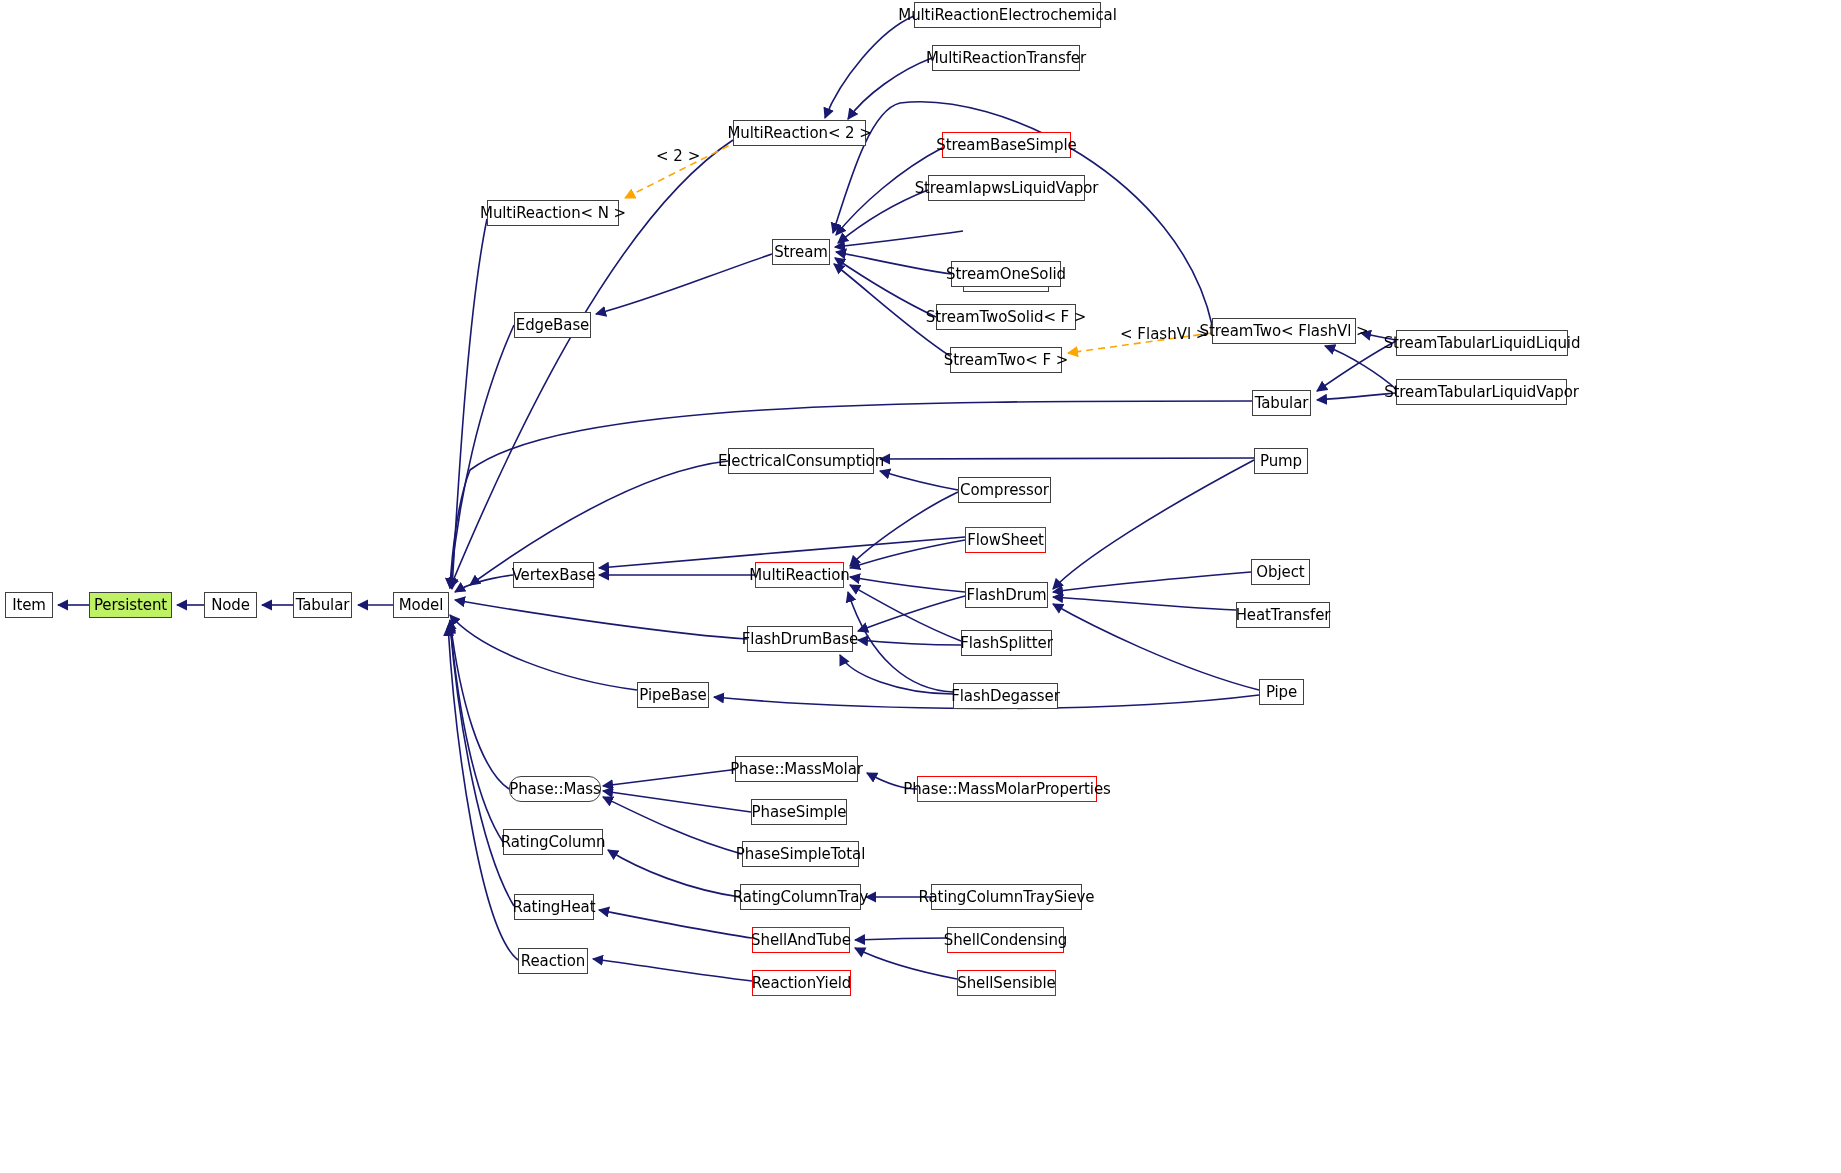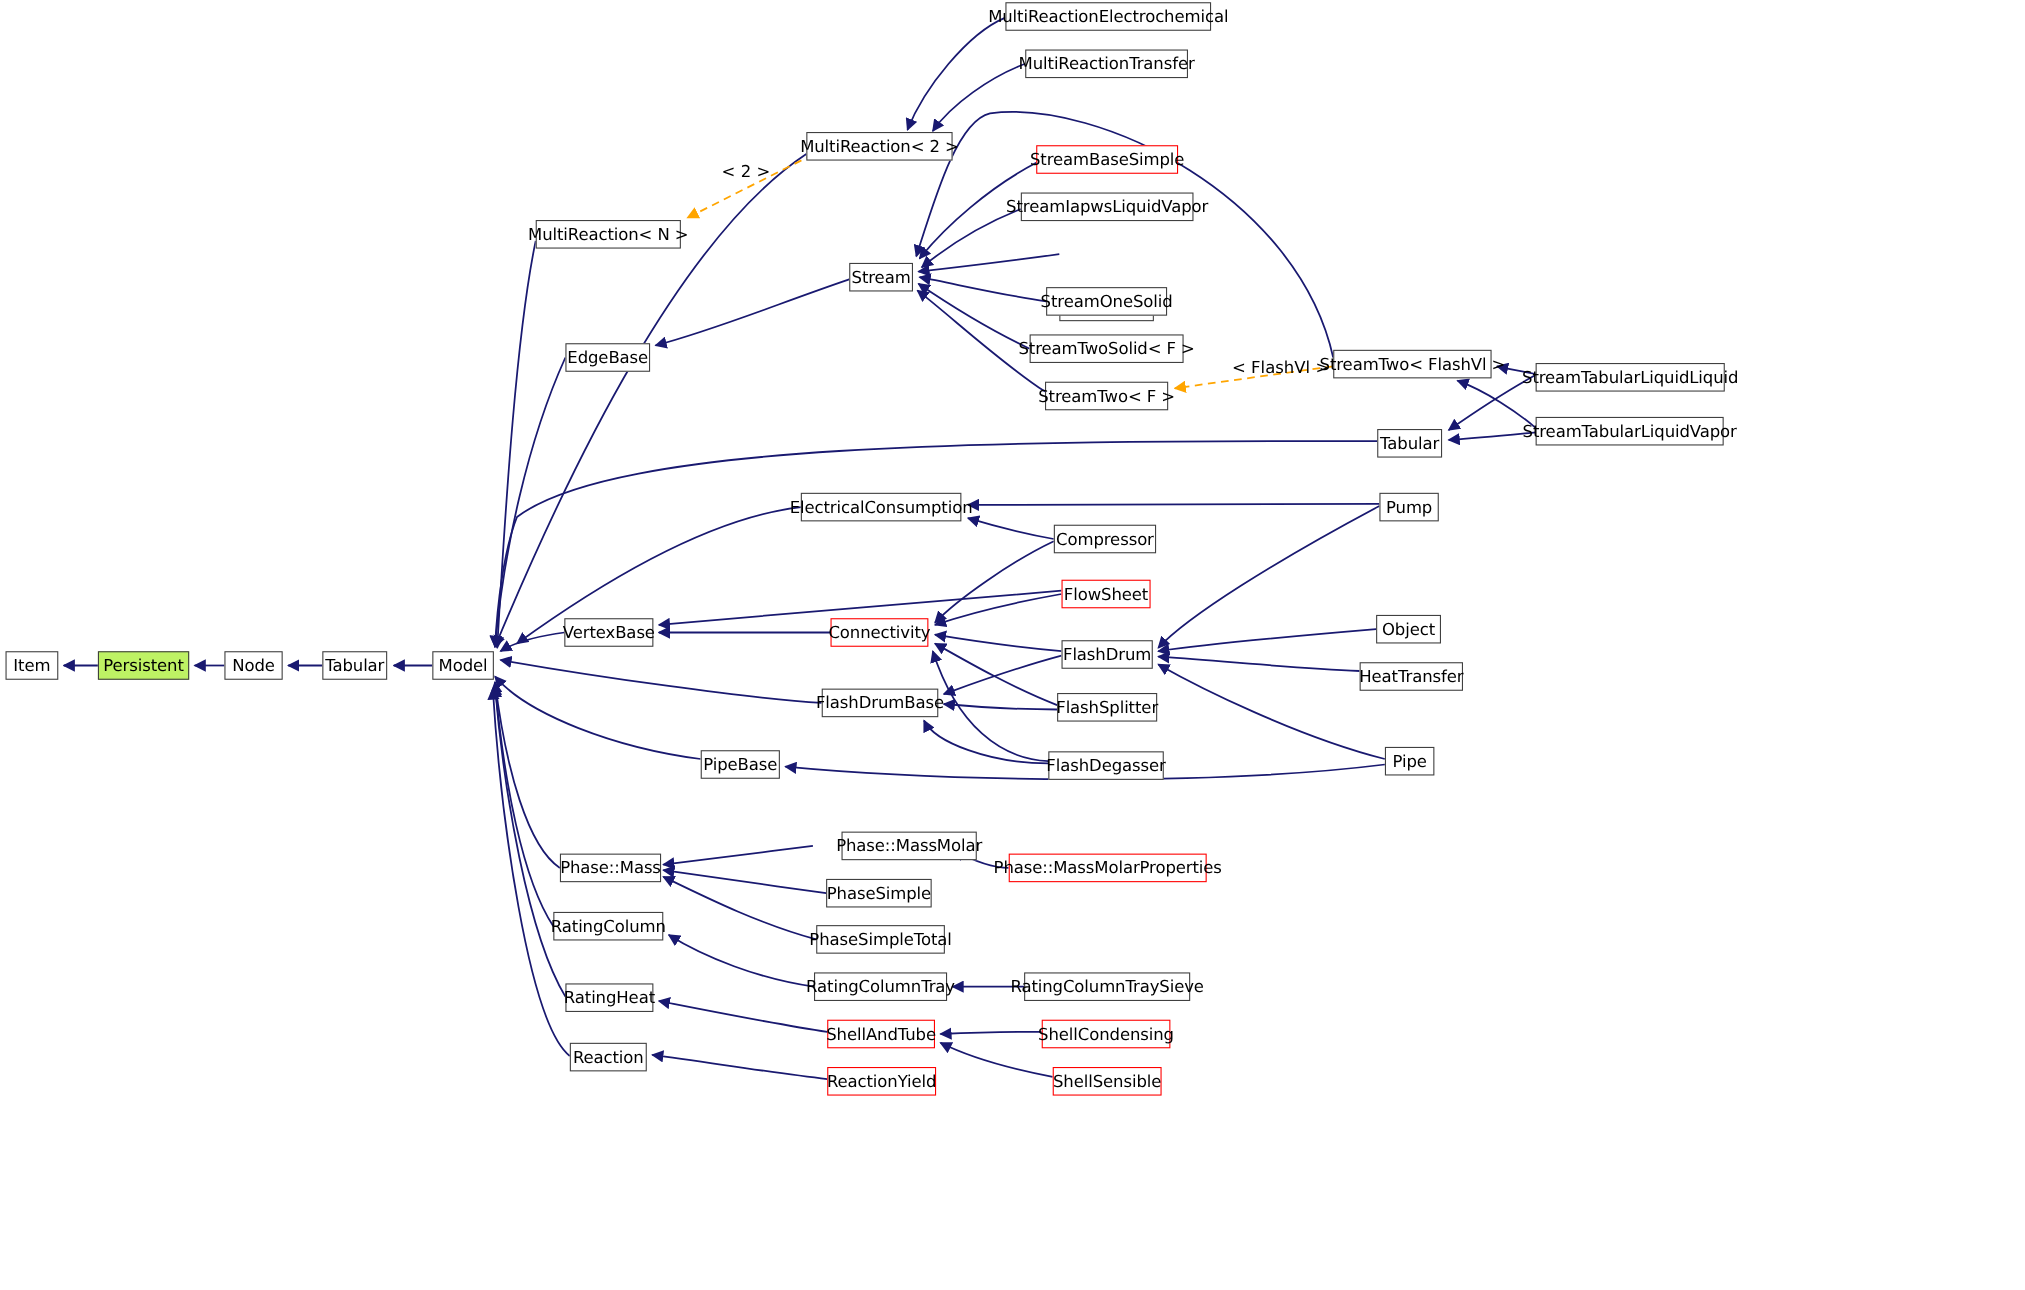--- a/index.html
+++ b/index.html
@@ -173,31 +173,31 @@
       <div class="node-box" style="left: 950px; top: 347px; width: 112px; height: 26px;">StreamTwo&lt; F &gt;</div>
       <div class="node-box" style="left: 1212px; top: 318px; width: 144px; height: 26px;">StreamTwo&lt; FlashVl &gt;</div>
       <div class="node-box" style="left: 1396px; top: 330px; width: 172px; height: 26px;">StreamTabularLiquidLiquid</div>
       <div class="node-box" style="left: 1396px; top: 379px; width: 171px; height: 26px;">StreamTabularLiquidVapor</div>
       <div class="node-box" style="left: 1252px; top: 390px; width: 59px; height: 26px;">Tabular</div>
       <div class="node-box" style="left: 728px; top: 448px; width: 146px; height: 26px;">ElectricalConsumption</div>
       <div class="node-box" style="left: 958px; top: 477px; width: 93px; height: 26px;">Compressor</div>
       <div class="node-box" style="left: 1254px; top: 448px; width: 54px; height: 26px;">Pump</div>
       <div class="node-box red" style="left: 965px; top: 527px; width: 81px; height: 26px;">FlowSheet</div>
       <div class="node-box" style="left: 513px; top: 562px; width: 81px; height: 26px;">VertexBase</div>
-      <div class="node-box red" style="left: 755px; top: 562px; width: 89px; height: 26px;">Connectivity</div>
+      <div class="node-box red" style="left: 755px; top: 562px; width: 89px; height: 26px;">MultiReaction</div>
       <div class="node-box" style="left: 965px; top: 582px; width: 83px; height: 26px;">FlashDrum</div>
       <div class="node-box" style="left: 1251px; top: 559px; width: 59px; height: 26px;">Object</div>
       <div class="node-box" style="left: 1236px; top: 602px; width: 94px; height: 26px;">HeatTransfer</div>
       <div class="node-box" style="left: 747px; top: 626px; width: 106px; height: 26px;">FlashDrumBase</div>
       <div class="node-box" style="left: 961px; top: 630px; width: 91px; height: 26px;">FlashSplitter</div>
       <div class="node-box" style="left: 637px; top: 682px; width: 72px; height: 26px;">PipeBase</div>
       <div class="node-box" style="left: 953px; top: 683px; width: 105px; height: 26px;">FlashDegasser</div>
       <div class="node-box" style="left: 1259px; top: 679px; width: 45px; height: 26px;">Pipe</div>
-      <div class="node-box" style="left: 509px; top: 776px; width: 92px; height: 26px;">Phase::Mass</div>
-      <div class="node-box" style="left: 765px; top: 756px; width: 123px; height: 26px;">Phase::MassMolar</div>
+      <div class="node-box" style="left: 509px; top: 776px; width: 92px; height: 26px; border-radius: 12px;">Phase::Mass</div>
+      <div class="node-box" style="left: 735px; top: 756px; width: 123px; height: 26px;">Phase::MassMolar</div>
       <div class="node-box red" style="left: 917px; top: 776px; width: 180px; height: 26px;">Phase::MassMolarProperties</div>
       <div class="node-box" style="left: 751px; top: 799px; width: 96px; height: 26px;">PhaseSimple</div>
       <div class="node-box" style="left: 742px; top: 841px; width: 117px; height: 26px;">PhaseSimpleTotal</div>
       <div class="node-box" style="left: 503px; top: 829px; width: 100px; height: 26px;">RatingColumn</div>
       <div class="node-box" style="left: 740px; top: 884px; width: 121px; height: 26px;">RatingColumnTray</div>
       <div class="node-box" style="left: 931px; top: 884px; width: 151px; height: 26px;">RatingColumnTraySieve</div>
       <div class="node-box" style="left: 514px; top: 894px; width: 80px; height: 26px;">RatingHeat</div>
       <div class="node-box red" style="left: 752px; top: 927px; width: 98px; height: 26px;">ShellAndTube</div>
       <div class="node-box red" style="left: 947px; top: 927px; width: 117px; height: 26px;">ShellCondensing</div>
       <div class="node-box red" style="left: 957px; top: 970px; width: 99px; height: 26px;">ShellSensible</div>

